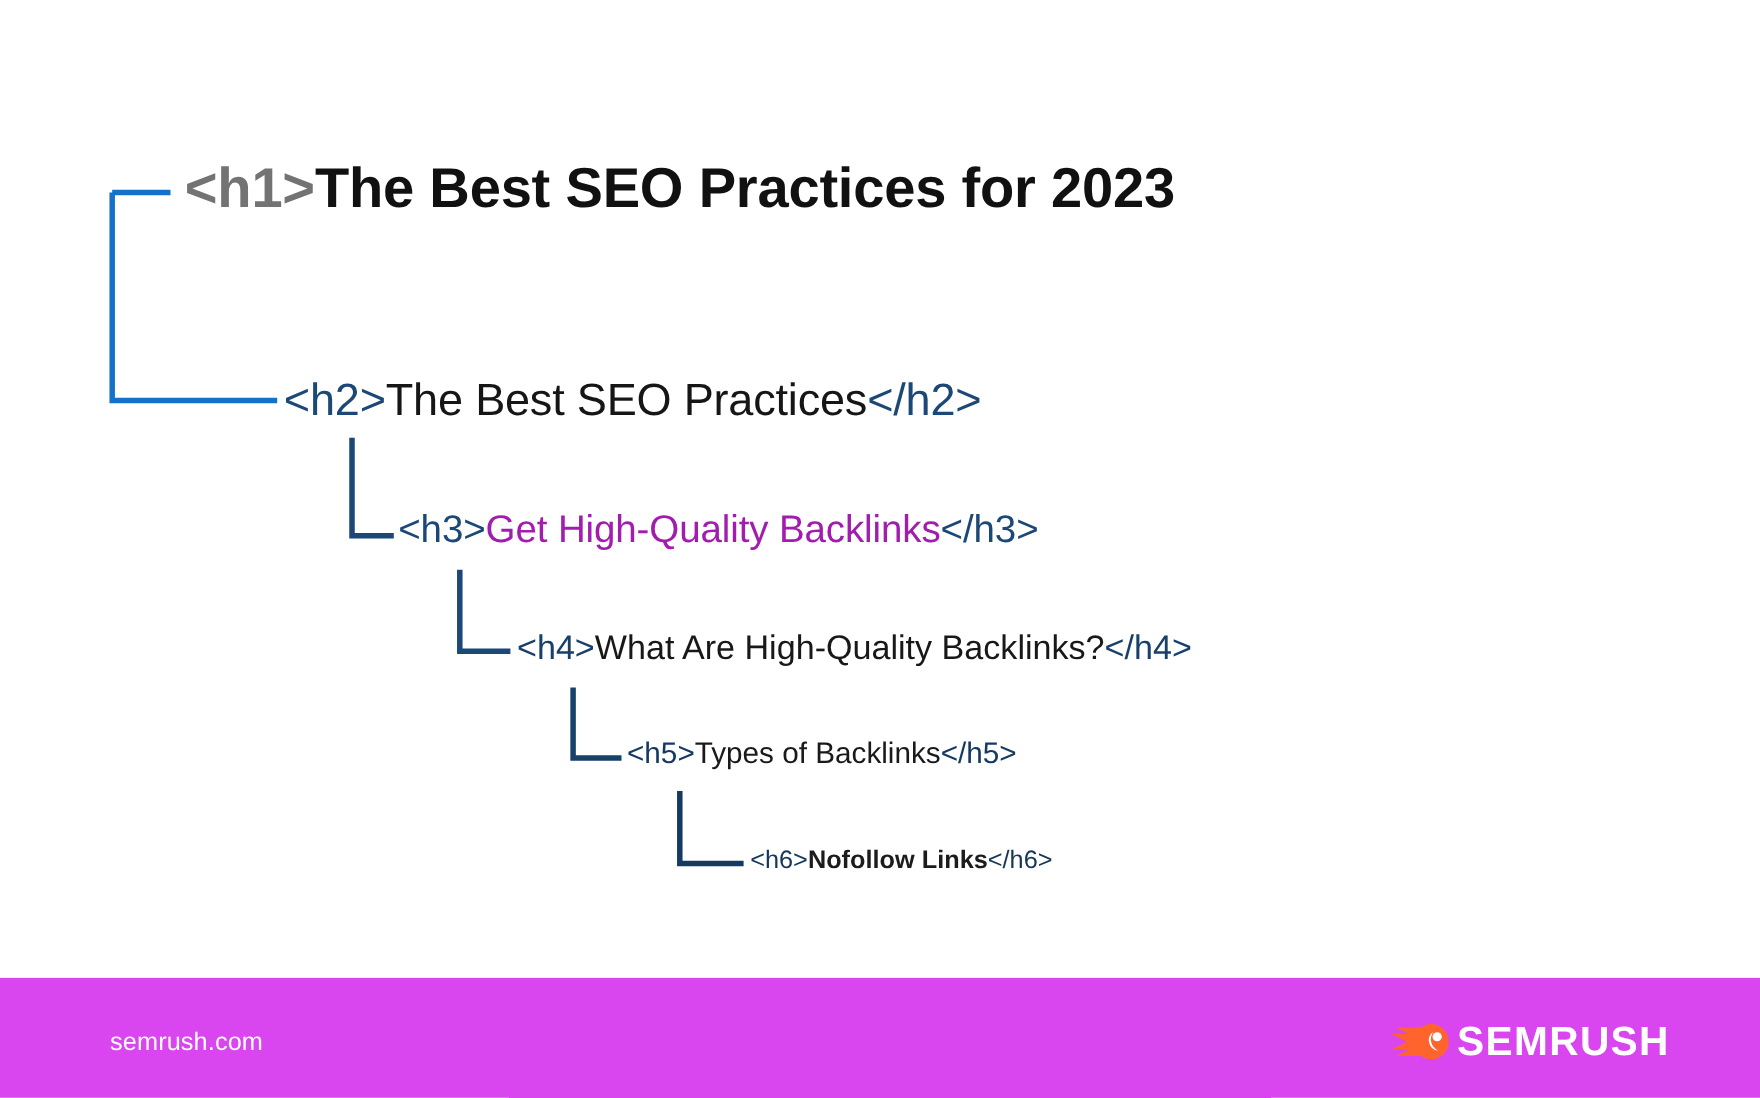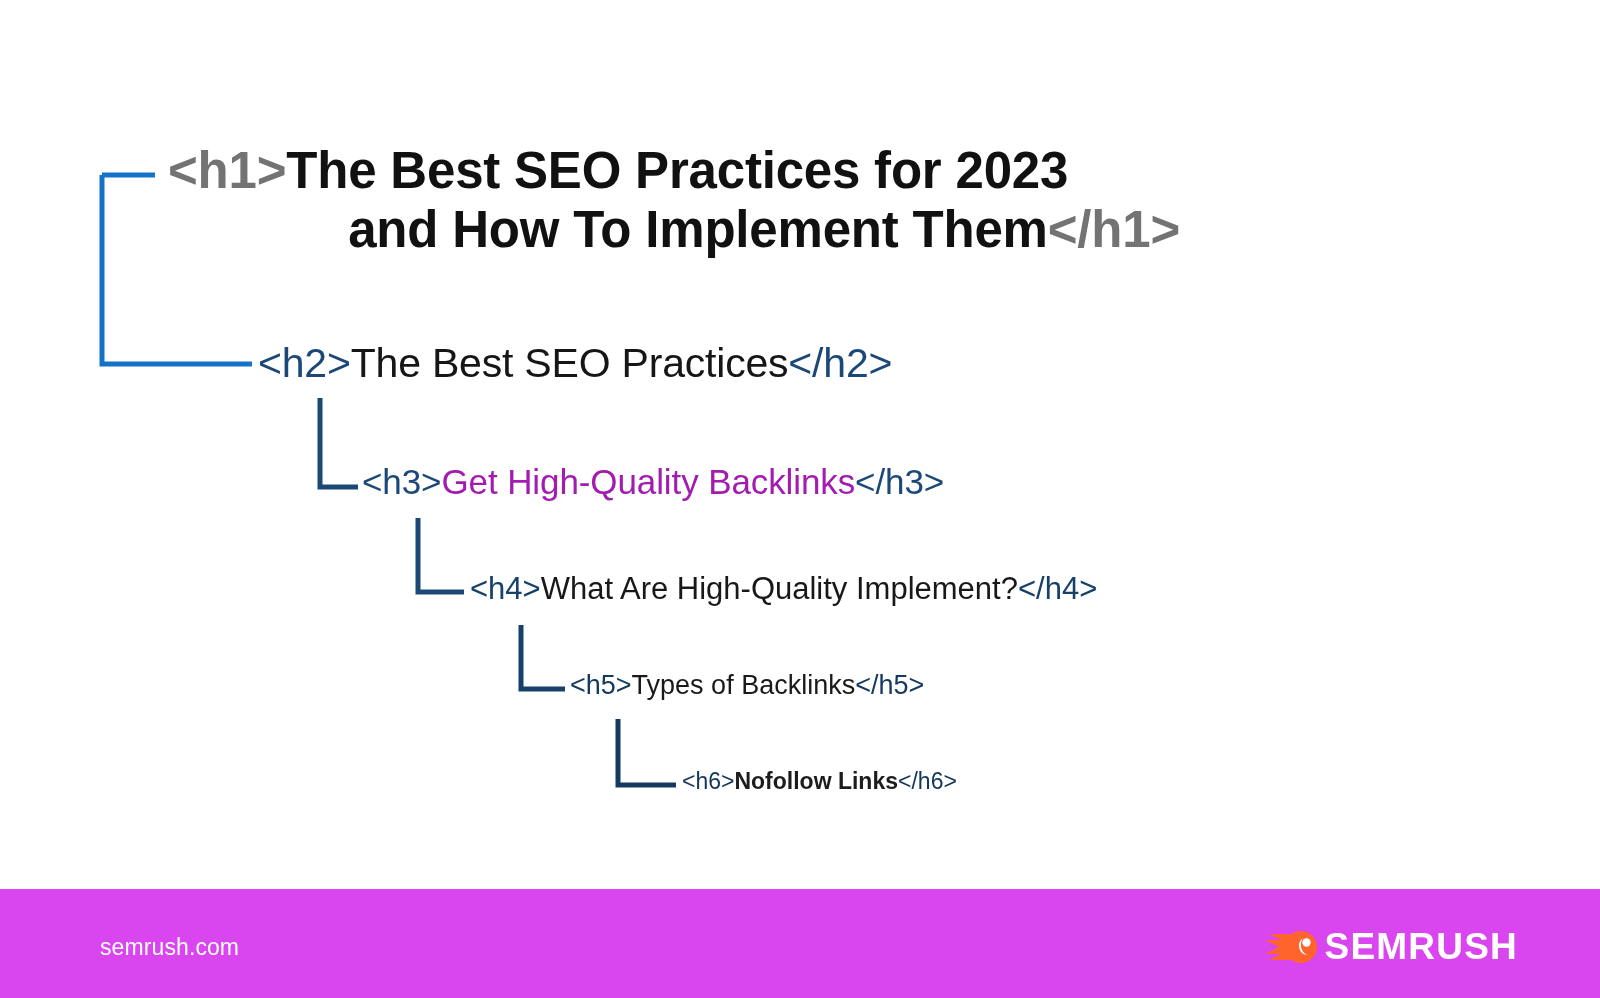--- a/index.html
+++ b/index.html
@@ -163,28 +163,27 @@
         <path d="M 521 625 L 521 689 L 565 689"></path>
       </g>
 
       <g fill="none" stroke="#153a62" stroke-width="5">
         <path d="M 618 719 L 618 785 L 676 785"></path>
       </g>
     </svg>
 
     <div class="node lvl1" id="node-h1">
       <span class="line1"><span class="tag">&lt;h1&gt;</span><span class="txt">The Best SEO Practices for 2023</span></span>
-      <span class="line2"><span class="txt">and How To Implement Them</span><span class="tag">&lt;/h1&gt;</span></span>
     </div>
 
     <div class="node lvl2" id="node-h2"><span class="tag">&lt;h2&gt;</span><span class="txt">The Best SEO Practices</span><span class="tag">&lt;/h2&gt;</span></div>
 
     <div class="node lvl3" id="node-h3"><span class="tag">&lt;h3&gt;</span><span class="txt">Get High-Quality Backlinks</span><span class="tag">&lt;/h3&gt;</span></div>
 
-    <div class="node lvl4" id="node-h4"><span class="tag">&lt;h4&gt;</span><span class="txt">What Are High-Quality Implement?</span><span class="tag">&lt;/h4&gt;</span></div>
+    <div class="node lvl4" id="node-h4"><span class="tag">&lt;h4&gt;</span><span class="txt">What Are High-Quality Backlinks?</span><span class="tag">&lt;/h4&gt;</span></div>
 
     <div class="node lvl5" id="node-h5"><span class="tag">&lt;h5&gt;</span><span class="txt">Types of Backlinks</span><span class="tag">&lt;/h5&gt;</span></div>
 
     <div class="node lvl6" id="node-h6"><span class="tag">&lt;h6&gt;</span><span class="txt">Nofollow Links</span><span class="tag">&lt;/h6&gt;</span></div>
 
   </div>
 
   <div id="footer">
     <div id="footer-url">semrush.com</div>
     <div id="footer-logo">

